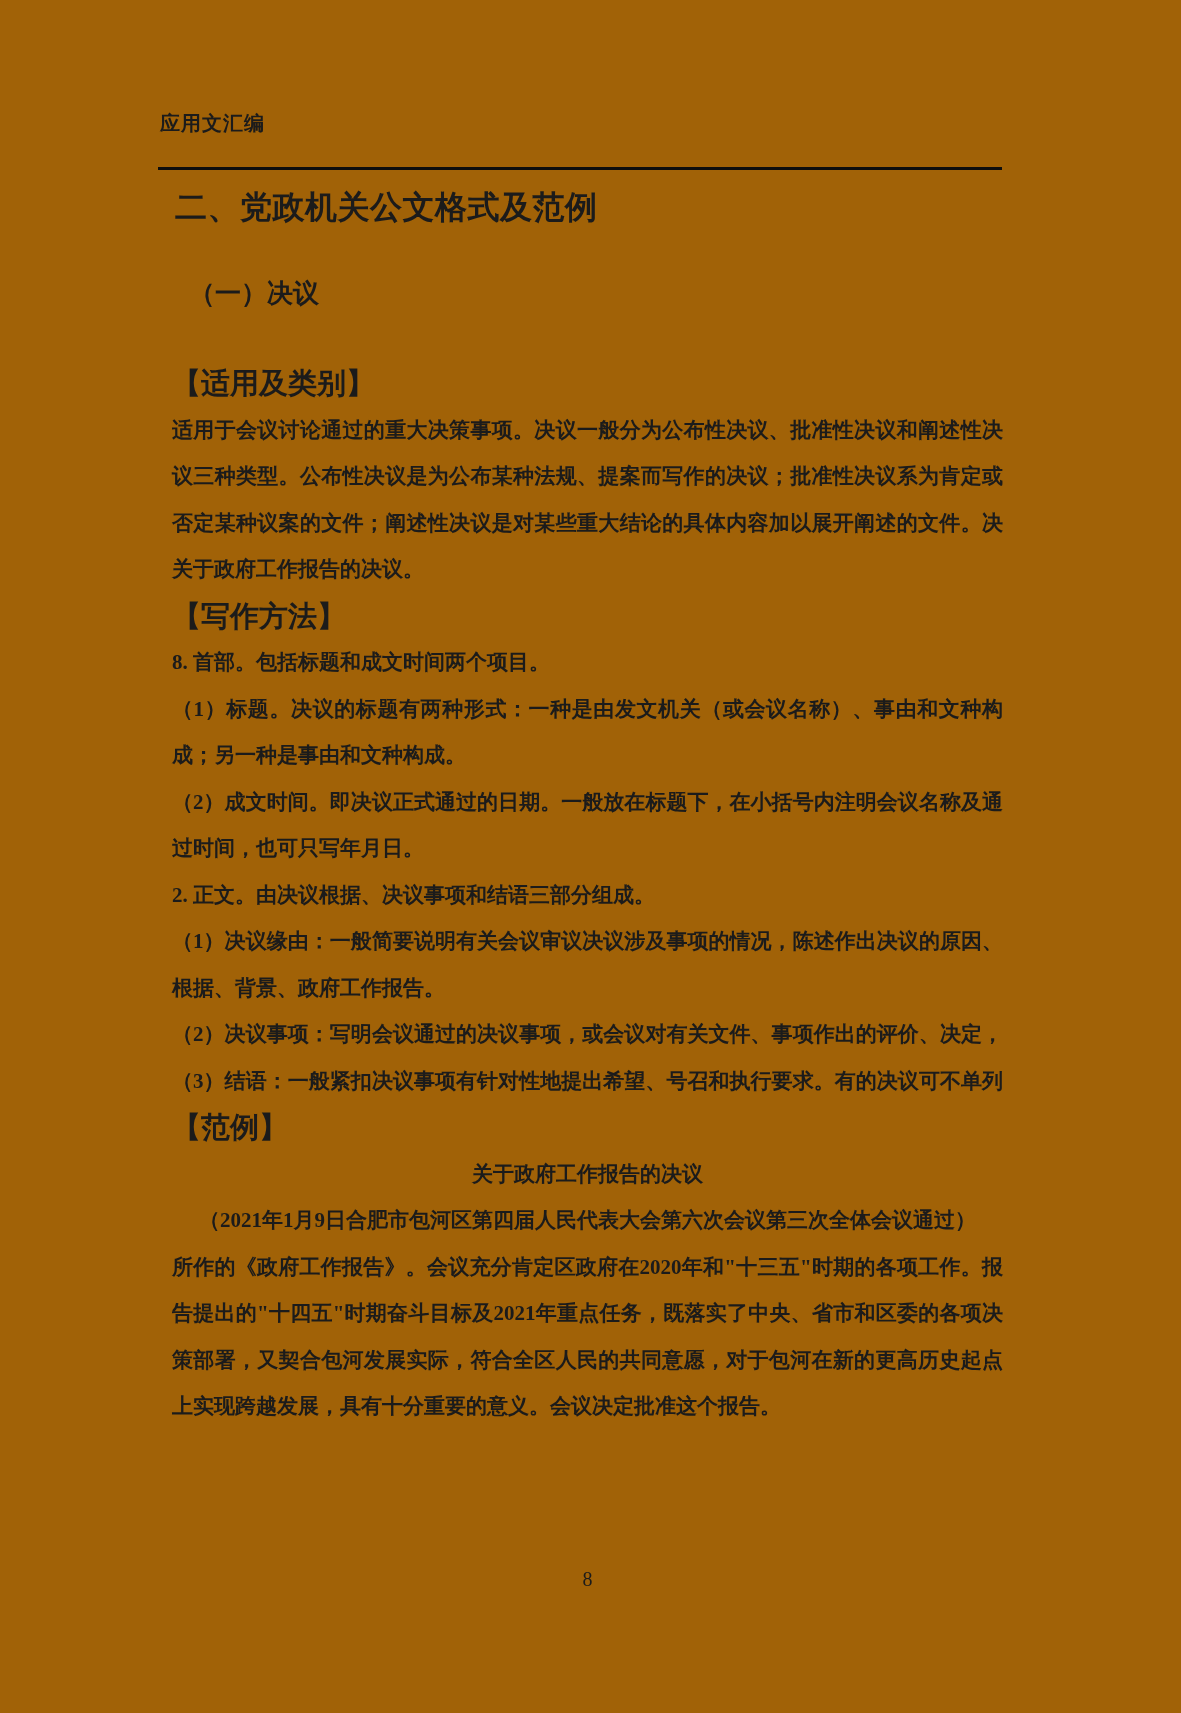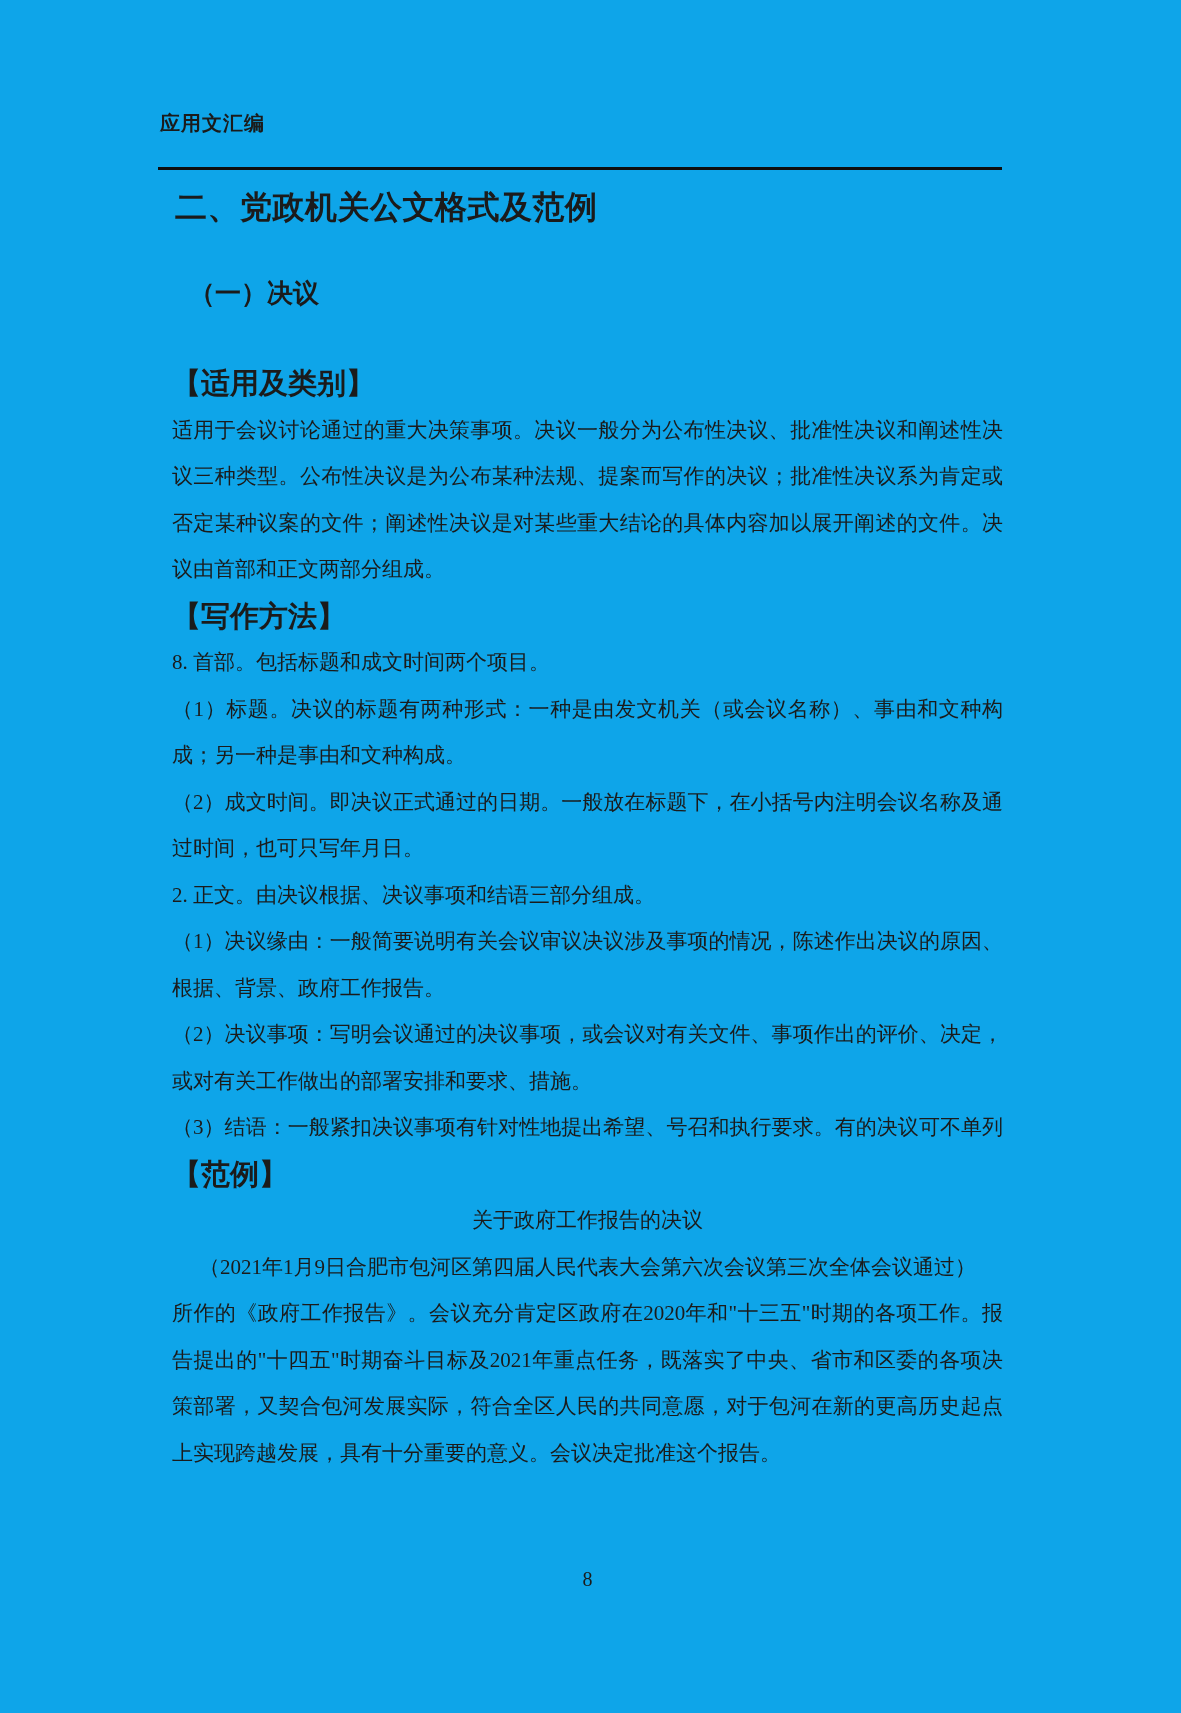--- a/index.html
+++ b/index.html
@@ -1,21 +1,21 @@
 <!DOCTYPE html>
 <html><head>
 <meta charset="utf-8">
 <style>
   * { margin: 0; padding: 0; box-sizing: border-box; }
   html, body { background: #ffffff; }
   .page {
     position: relative;
     width: 1181px;
     height: 1713px;
-    background: #0ea5e9;
+    background: #a16207;
     color: #1b1b1b;
     overflow: hidden;
   }
   .running-header {
     position: absolute;
     left: 160px;
     top: 110px;
     font-family: "Liberation Sans", sans-serif;
     font-weight: 700;
     font-size: 20px;
@@ -50,20 +50,21 @@
     position: absolute;
     left: 172px;
     top: 360px;
     width: 831px;
     font-family: "Liberation Serif", serif;
     font-size: 21px;
   }
   .bline {
     height: 46.5px;
     line-height: 46.5px;
+    font-weight: bold;
   }
   .just {
     text-align: justify;
     text-align-last: justify;
     text-justify: inter-character;
   }
   .indent { padding-left: 43px; }
   .center { text-align: left; text-align-last: center; }
   .sec-label {
     font-family: "Liberation Sans", sans-serif;
@@ -94,32 +95,31 @@
   <div class="h1">二、党政机关公文格式及范例</div>
 
   <div class="h2">（一）决议</div>
 
   <div class="doc-body">
 
   <div class="sec-label">【适用及类别】</div>
       <div class="bline just">适用于会议讨论通过的重大决策事项。决议一般分为公布性决议、批准性决议和阐述性决</div>
       <div class="bline just">议三种类型。公布性决议是为公布某种法规、提案而写作的决议；批准性决议系为肯定或</div>
       <div class="bline just">否定某种议案的文件；阐述性决议是对某些重大结论的具体内容加以展开阐述的文件。决</div>
-      <div class="bline">议由首部和正文两部分组成。</div>
+      <div class="bline">关于政府工作报告的决议。</div>
       <div class="sec-label">【写作方法】</div>
       <div class="bline">8. 首部。包括标题和成文时间两个项目。</div>
       <div class="bline just">（1）标题。决议的标题有两种形式：一种是由发文机关（或会议名称）、事由和文种构</div>
       <div class="bline">成；另一种是事由和文种构成。</div>
       <div class="bline just">（2）成文时间。即决议正式通过的日期。一般放在标题下，在小括号内注明会议名称及通</div>
       <div class="bline">过时间，也可只写年月日。</div>
       <div class="bline">2. 正文。由决议根据、决议事项和结语三部分组成。</div>
       <div class="bline just">（1）决议缘由：一般简要说明有关会议审议决议涉及事项的情况，陈述作出决议的原因、</div>
       <div class="bline">根据、背景、政府工作报告。</div>
       <div class="bline just">（2）决议事项：写明会议通过的决议事项，或会议对有关文件、事项作出的评价、决定，</div>
-      <div class="bline">或对有关工作做出的部署安排和要求、措施。</div>
       <div class="bline just">（3）结语：一般紧扣决议事项有针对性地提出希望、号召和执行要求。有的决议可不单列</div>
       <div class="sec-label">【范例】</div>
       <div class="bline center">关于政府工作报告的决议</div>
       <div class="bline center">（2021年1月9日合肥市包河区第四届人民代表大会第六次会议第三次全体会议通过）</div>
       <div class="bline just">所作的《政府工作报告》。会议充分肯定区政府在2020年和"十三五"时期的各项工作。报</div>
       <div class="bline just">告提出的"十四五"时期奋斗目标及2021年重点任务，既落实了中央、省市和区委的各项决</div>
       <div class="bline just">策部署，又契合包河发展实际，符合全区人民的共同意愿，对于包河在新的更高历史起点</div>
       <div class="bline">上实现跨越发展，具有十分重要的意义。会议决定批准这个报告。</div>
     </div>
 

